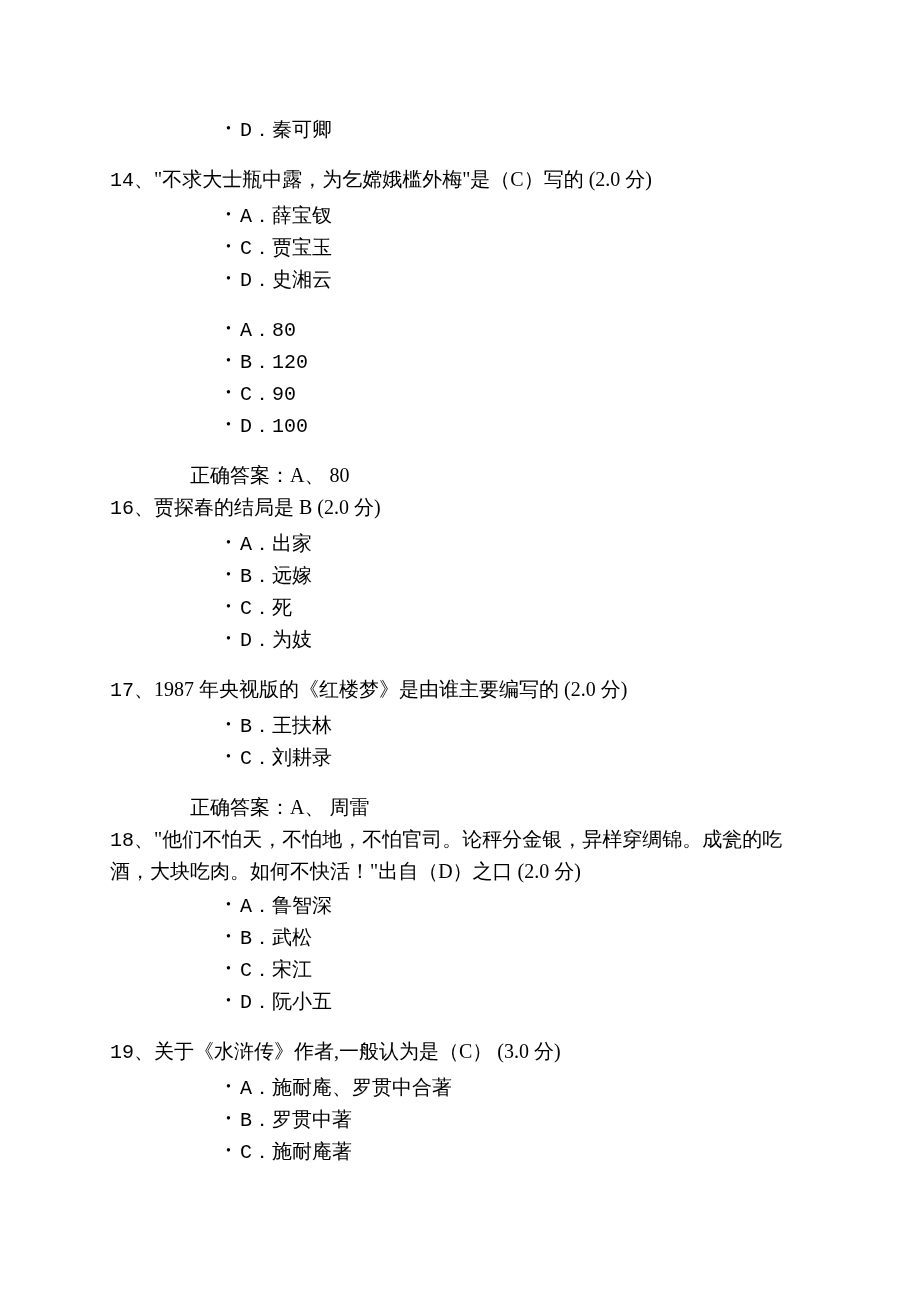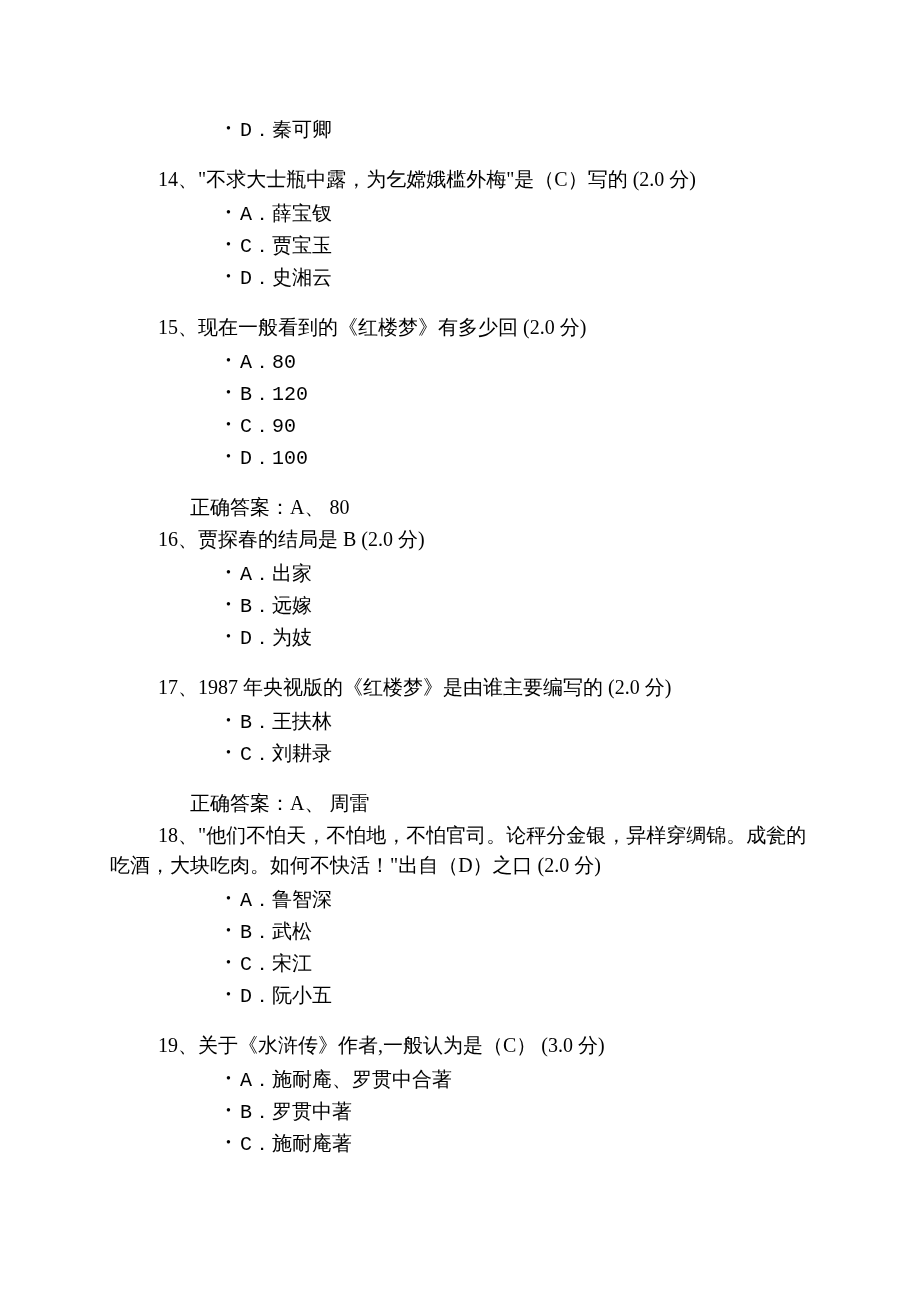--- a/index.html
+++ b/index.html
@@ -37,22 +37,21 @@
     font-family: "Courier New", monospace;
   }
   .question {
     margin: 2px 0 4px 0;
   }
   .answer {
     padding-left: 80px;
     margin: 2px 0 2px 0;
   }
   .num {
-    font-family: Liberation Serif, serif;
-    margin-left: 48px;
+    font-family: Liberation Mono, monospace;
   }
 </style>
 </head>
 <body>
 
 <div class="page">
 
   <ul class="option-list">
     <li><span class="letter">D．秦可卿</span></li>
   </ul>
@@ -60,35 +59,35 @@
   <div>
     <div class="question"><span class="num">14</span><span>、"不求大士瓶中露，为乞嫦娥槛外梅"是（C）写的   (2.0 分)</span></div>
     <ul class="option-list">
       <li><span class="letter">A．薛宝钗</span></li>
       <li><span class="letter">C．贾宝玉</span></li>
       <li><span class="letter">D．史湘云</span></li>
     </ul>
   </div>
 
   <div>
-    <div class="question"><span class="num">15</span><span>、现在一般看到的《红楼梦》有多少回   (2.0 分)</span></div>
     <ul class="option-list">
       <li><span class="letter">A．80</span></li>
       <li><span class="letter">B．120</span></li>
       <li><span class="letter">C．90</span></li>
       <li><span class="letter">D．100</span></li>
     </ul>
     <div class="answer">正确答案：A、 80</div>
   </div>
 
   <div>
     <div class="question"><span class="num">16</span><span>、贾探春的结局是 B   (2.0 分)</span></div>
     <ul class="option-list">
       <li><span class="letter">A．出家</span></li>
       <li><span class="letter">B．远嫁</span></li>
+      <li><span class="letter">C．死</span></li>
       <li><span class="letter">D．为妓</span></li>
     </ul>
   </div>
 
   <div>
     <div class="question"><span class="num">17</span><span>、1987 年央视版的《红楼梦》是由谁主要编写的   (2.0 分)</span></div>
     <ul class="option-list">
       <li><span class="letter">B．王扶林</span></li>
       <li><span class="letter">C．刘耕录</span></li>
     </ul>

